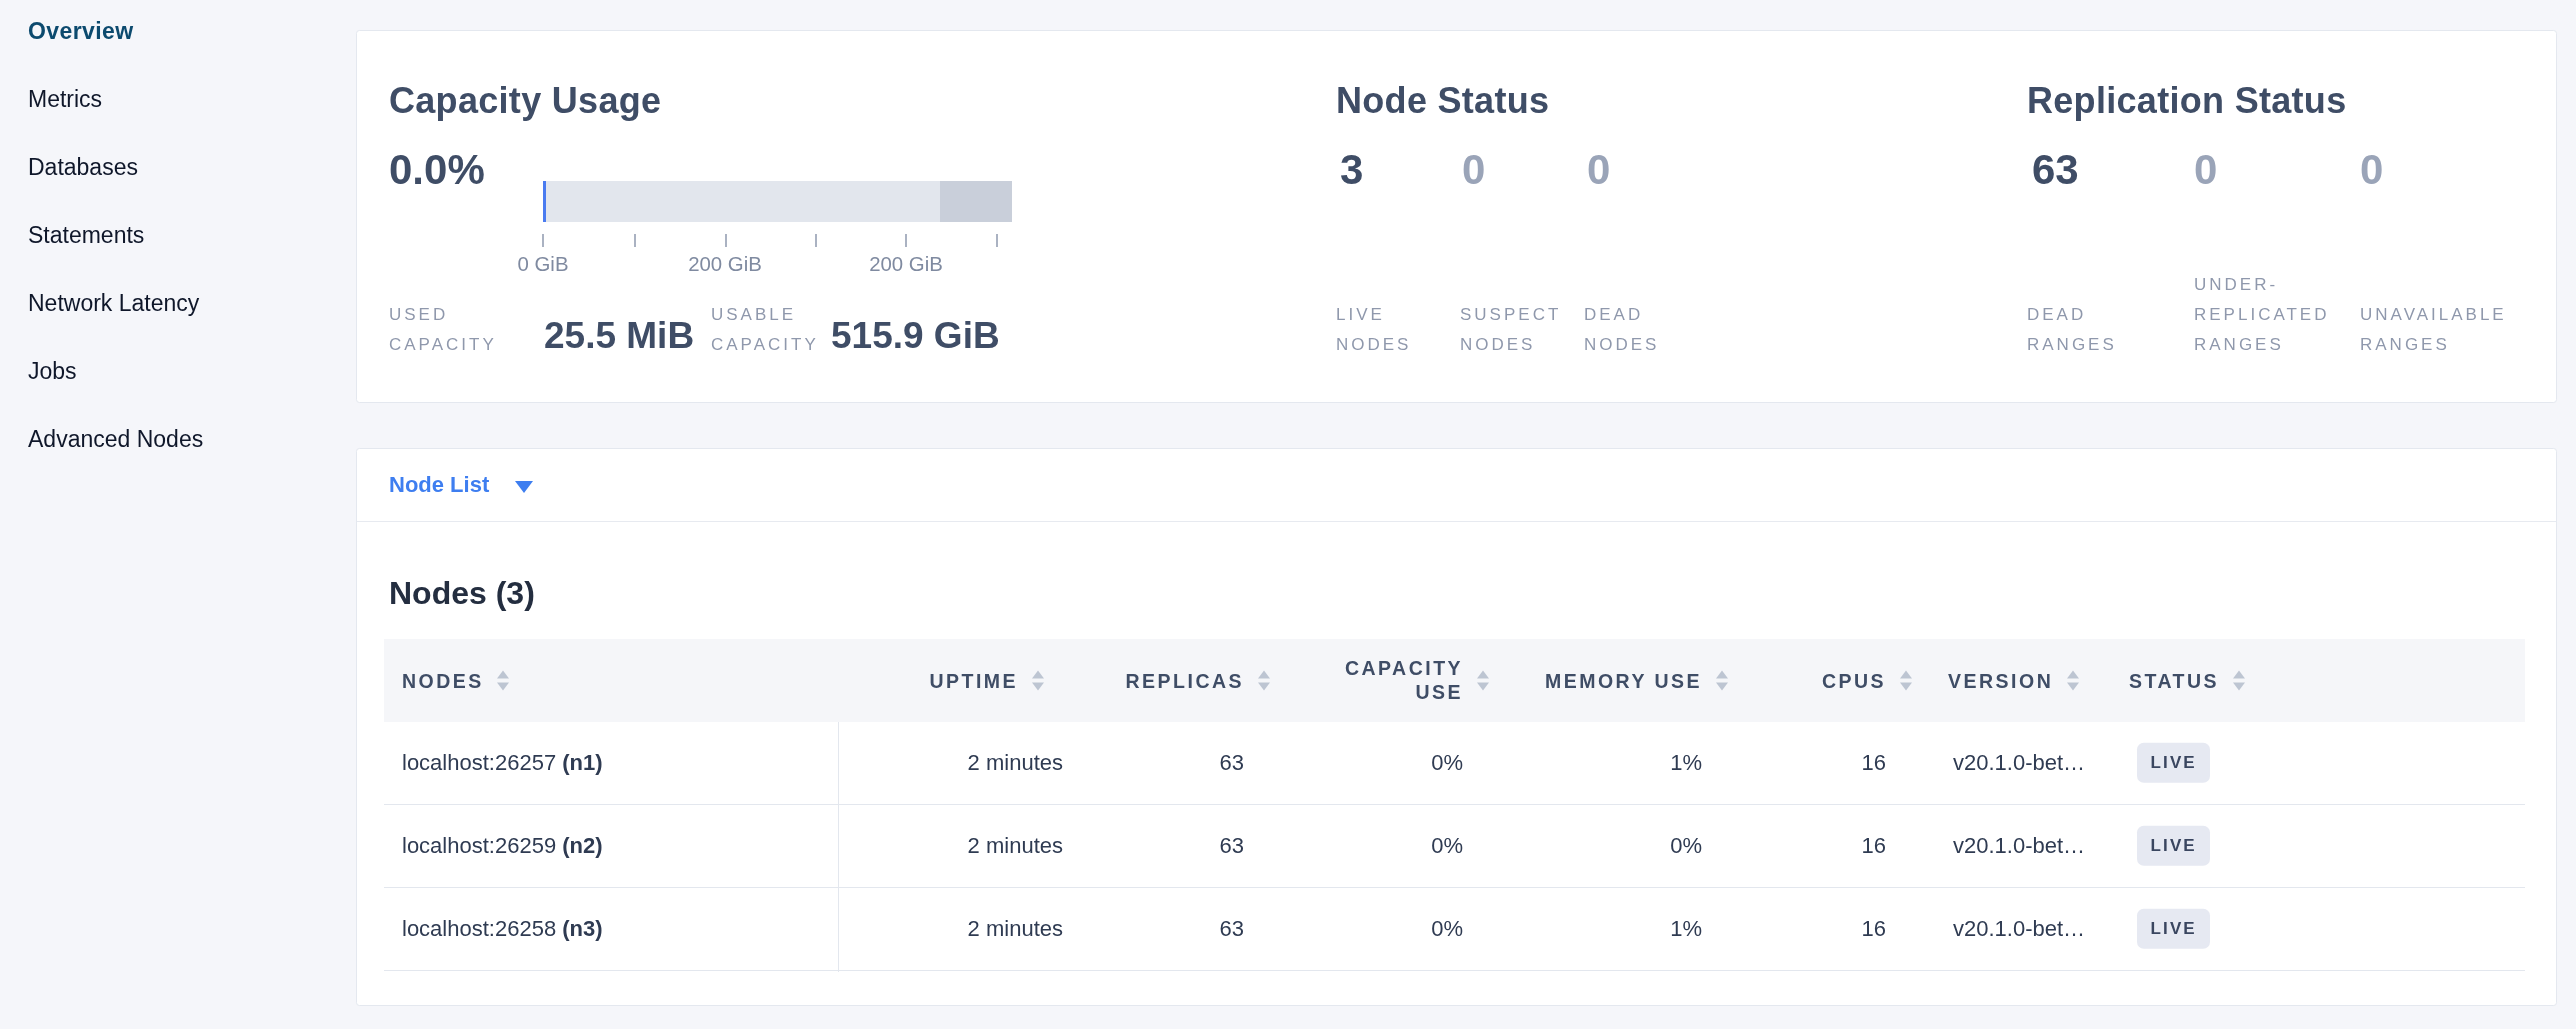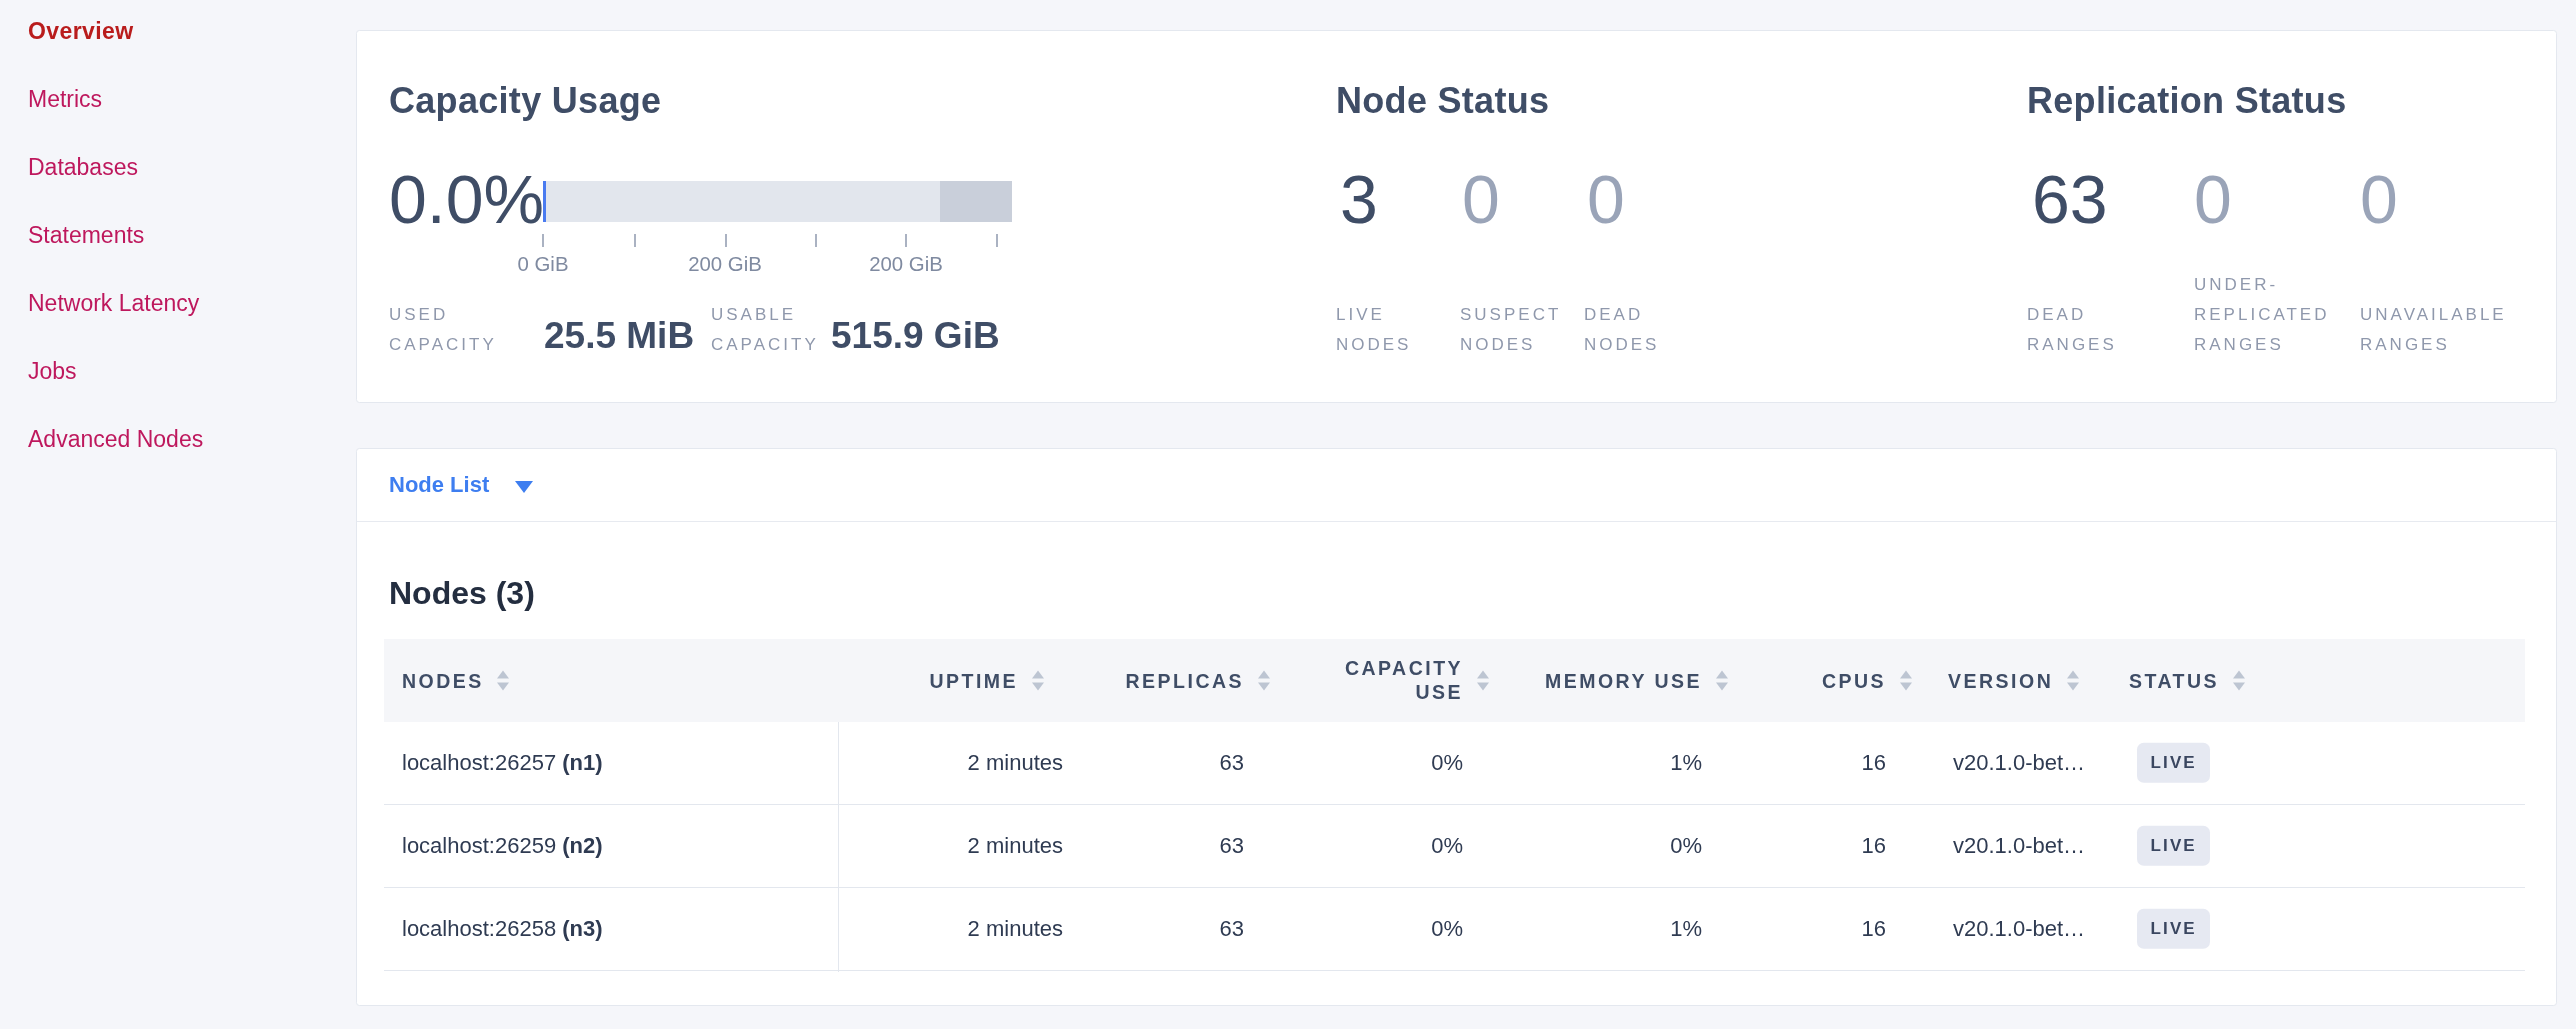--- a/index.html
+++ b/index.html
@@ -3,33 +3,33 @@
 <meta charset="utf-8">
 <style>
   * { margin:0; padding:0; box-sizing:border-box; }
   html,body { background:#f5f6fa; }
   body { font-family:"Liberation Sans", sans-serif; }
   .screen { position:relative; width:2576px; height:1030px; background:#f5f6fa; overflow:hidden; }
 
   
   .sidebar { position:absolute; left:28px; top:18.7px; width:306px; }
   .nav-item { height:24px; margin-bottom:44px; font-size:23px; line-height:24px;
-              color:#be185d; cursor:pointer; white-space:nowrap; }
-  .nav-item.active { color:#b91c1c; font-weight:700; letter-spacing:0.4px; }
+              color:#0f172a; cursor:pointer; white-space:nowrap; }
+  .nav-item.active { color:#0c4a6e; font-weight:700; letter-spacing:0.4px; }
 
   
   .card { position:absolute; left:356px; width:2201px; background:#ffffff;
           border:0.8px solid #e4e8ef; border-radius:3.4px; }
   .card-overview { top:30px; height:373px;padding-left:44px; }
   .card-nodelist { top:448px; height:558px; }
 
   
   .sec-title { position:absolute; top:49px; font-size:36px; font-weight:700;
                color:#3f4d66; letter-spacing:0.3px; white-space:nowrap; }
-  .big-num { position:absolute; top:134px; font-size:68px; font-weight:400;
+  .big-num { position:absolute; top:118px; font-size:42px; font-weight:700;
              color:#3f4d66; line-height:1; white-space:nowrap; }
   .big-num.muted { color:#9aa4b8; }
   .stat-label { position:absolute; bottom:42px; font-size:17px; letter-spacing:3px;
                 color:#8f98ac; line-height:30px; white-space:nowrap; }
   .stat-value { position:absolute; bottom:45px; font-size:37px; font-weight:700;
                 color:#3f4d66; white-space:nowrap; }
 
   
   .gauge-bar  { position:absolute; left:186px; top:150px; width:469px; height:41px; background:#e2e6ed; }
   .gauge-dark { position:absolute; right:0; top:0; width:72px; height:100%; background:#c9cfda; }

